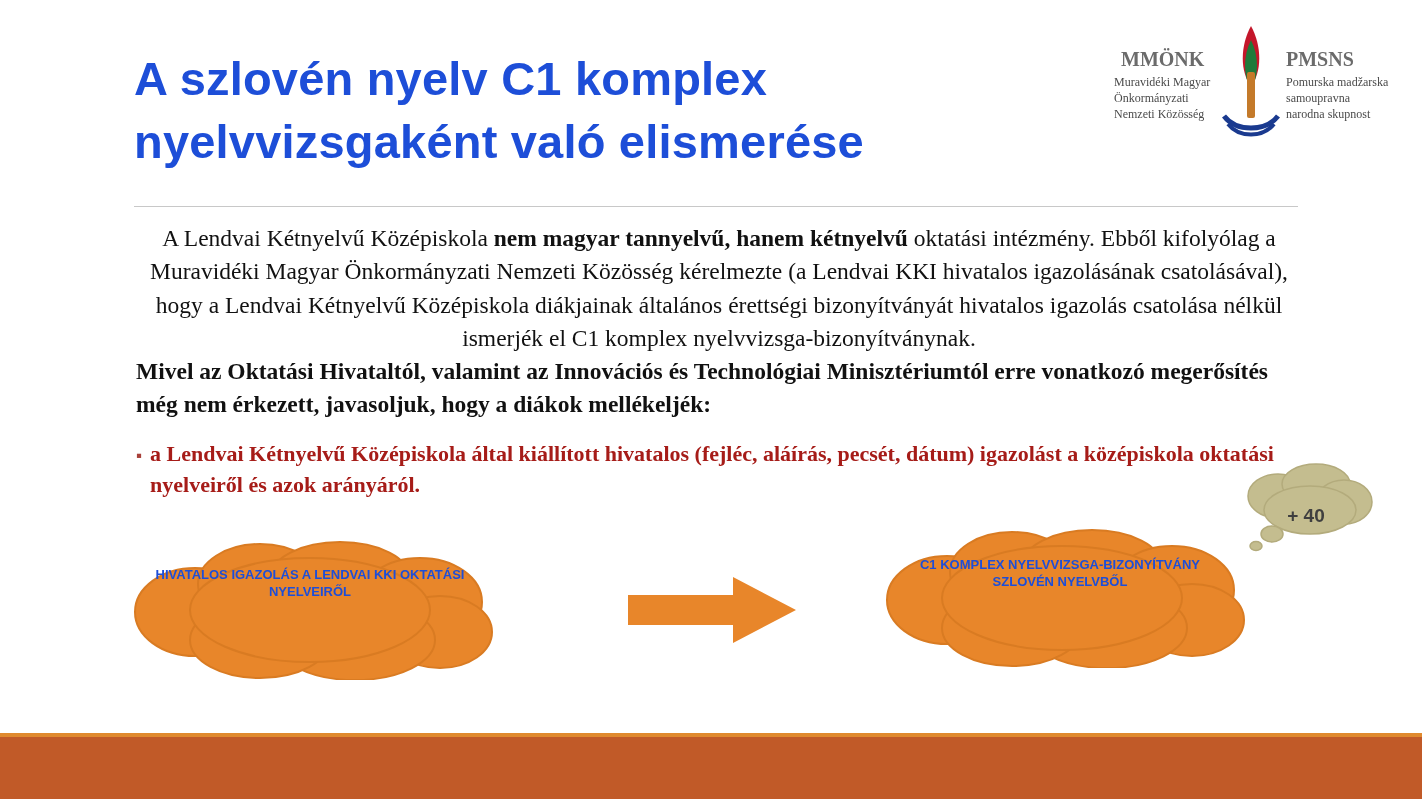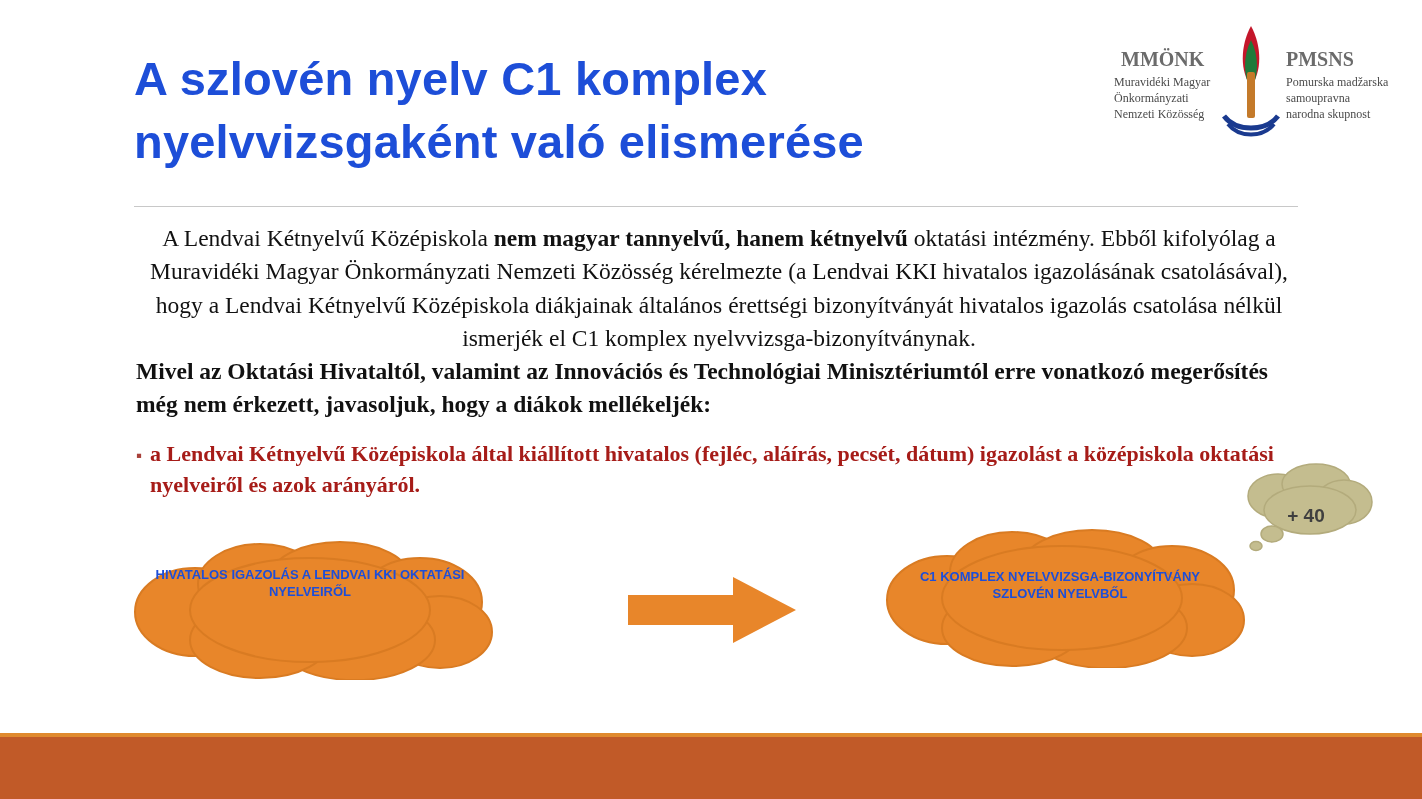--- a/index.html
+++ b/index.html
@@ -115,21 +115,21 @@
     font-size: 13px;
     line-height: 1.34;
     font-family: "Liberation Sans", sans-serif;
     font-weight: 700;
   }
 
   #cloud-left { left: 100px; top: 540px; width: 420px; height: 140px; }
   #cloud-left-label { left: 150px; top: 566px; width: 320px; }
 
   #cloud-right { left: 852px; top: 528px; width: 420px; height: 140px; }
-  #cloud-right-label { left: 900px; top: 556px; width: 320px; margin-top: 12px; }
+  #cloud-right-label { left: 900px; top: 556px; width: 320px; }
 
   #cloud-badge { left: 1238px; top: 460px; width: 140px; height: 92px; }
   #cloud-badge-label {
     left: 1254px; top: 483px; width: 104px;
     font-weight: bold; color: #3f3f3f; font-size: 19px; margin-top: 20px;
   }
 
   
   .arrow {
     position: absolute;

